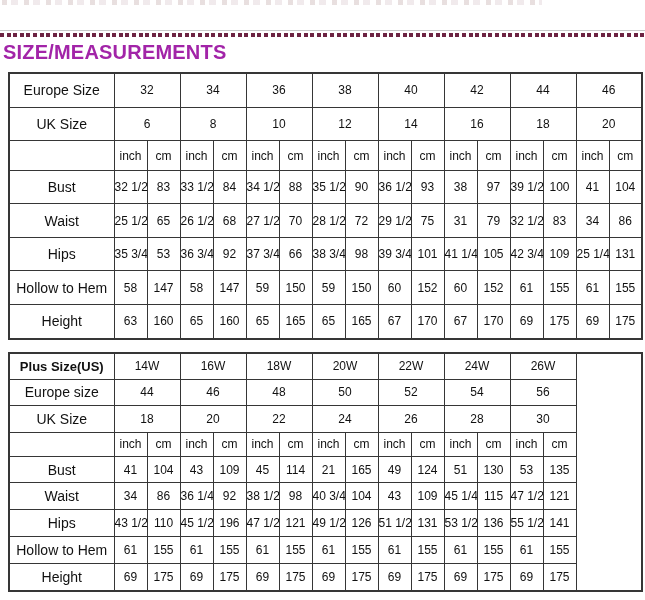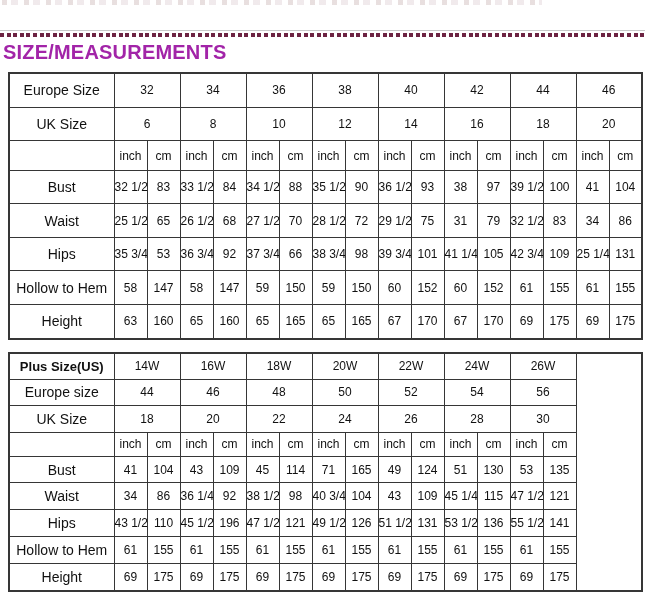--- a/index.html
+++ b/index.html
@@ -302,21 +302,21 @@
           <td>cm</td>
         </tr>
         <tr>
           <th class="lbl">Bust</th>
           <td>41</td>
           <td>104</td>
           <td>43</td>
           <td>109</td>
           <td>45</td>
           <td>114</td>
-          <td>71</td>
+          <td>21</td>
           <td>165</td>
           <td>49</td>
           <td>124</td>
           <td>51</td>
           <td>130</td>
           <td>53</td>
           <td>135</td>
         </tr>
         <tr>
           <th class="lbl">Waist</th>

